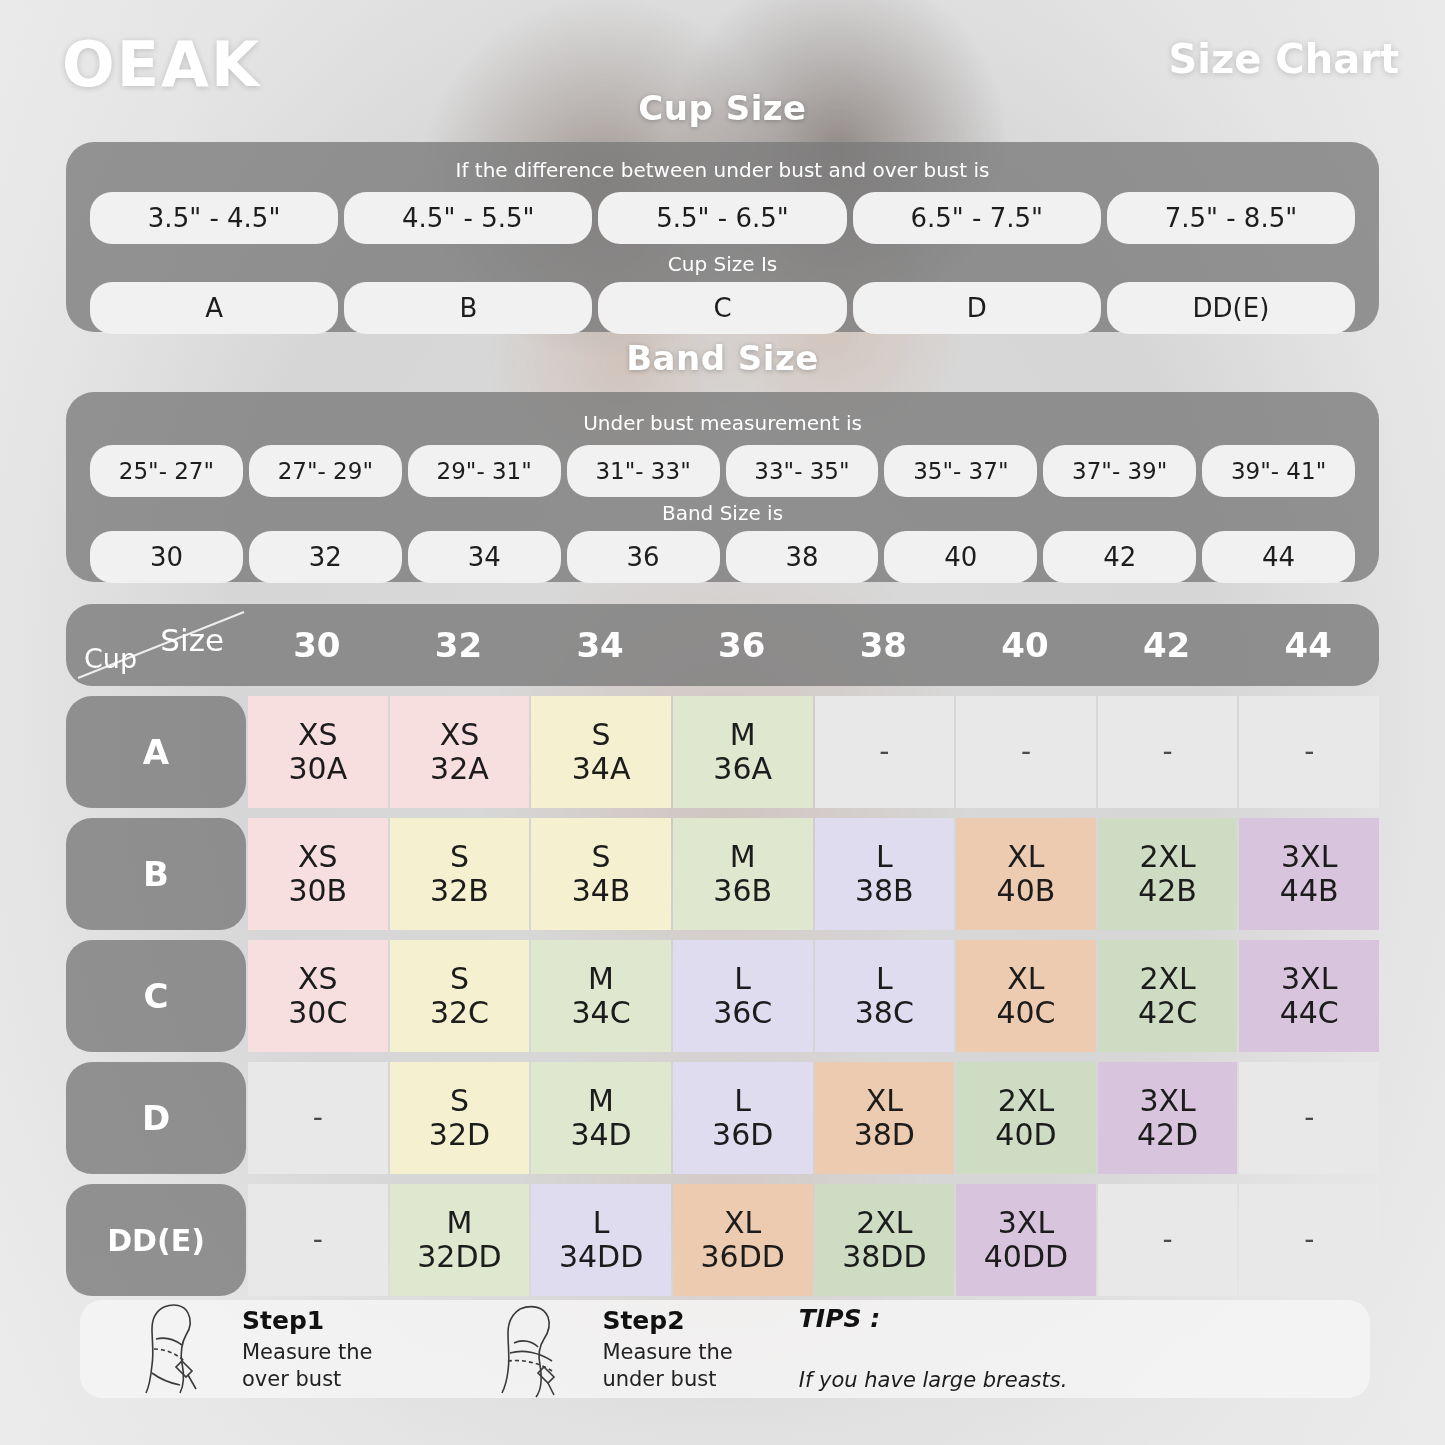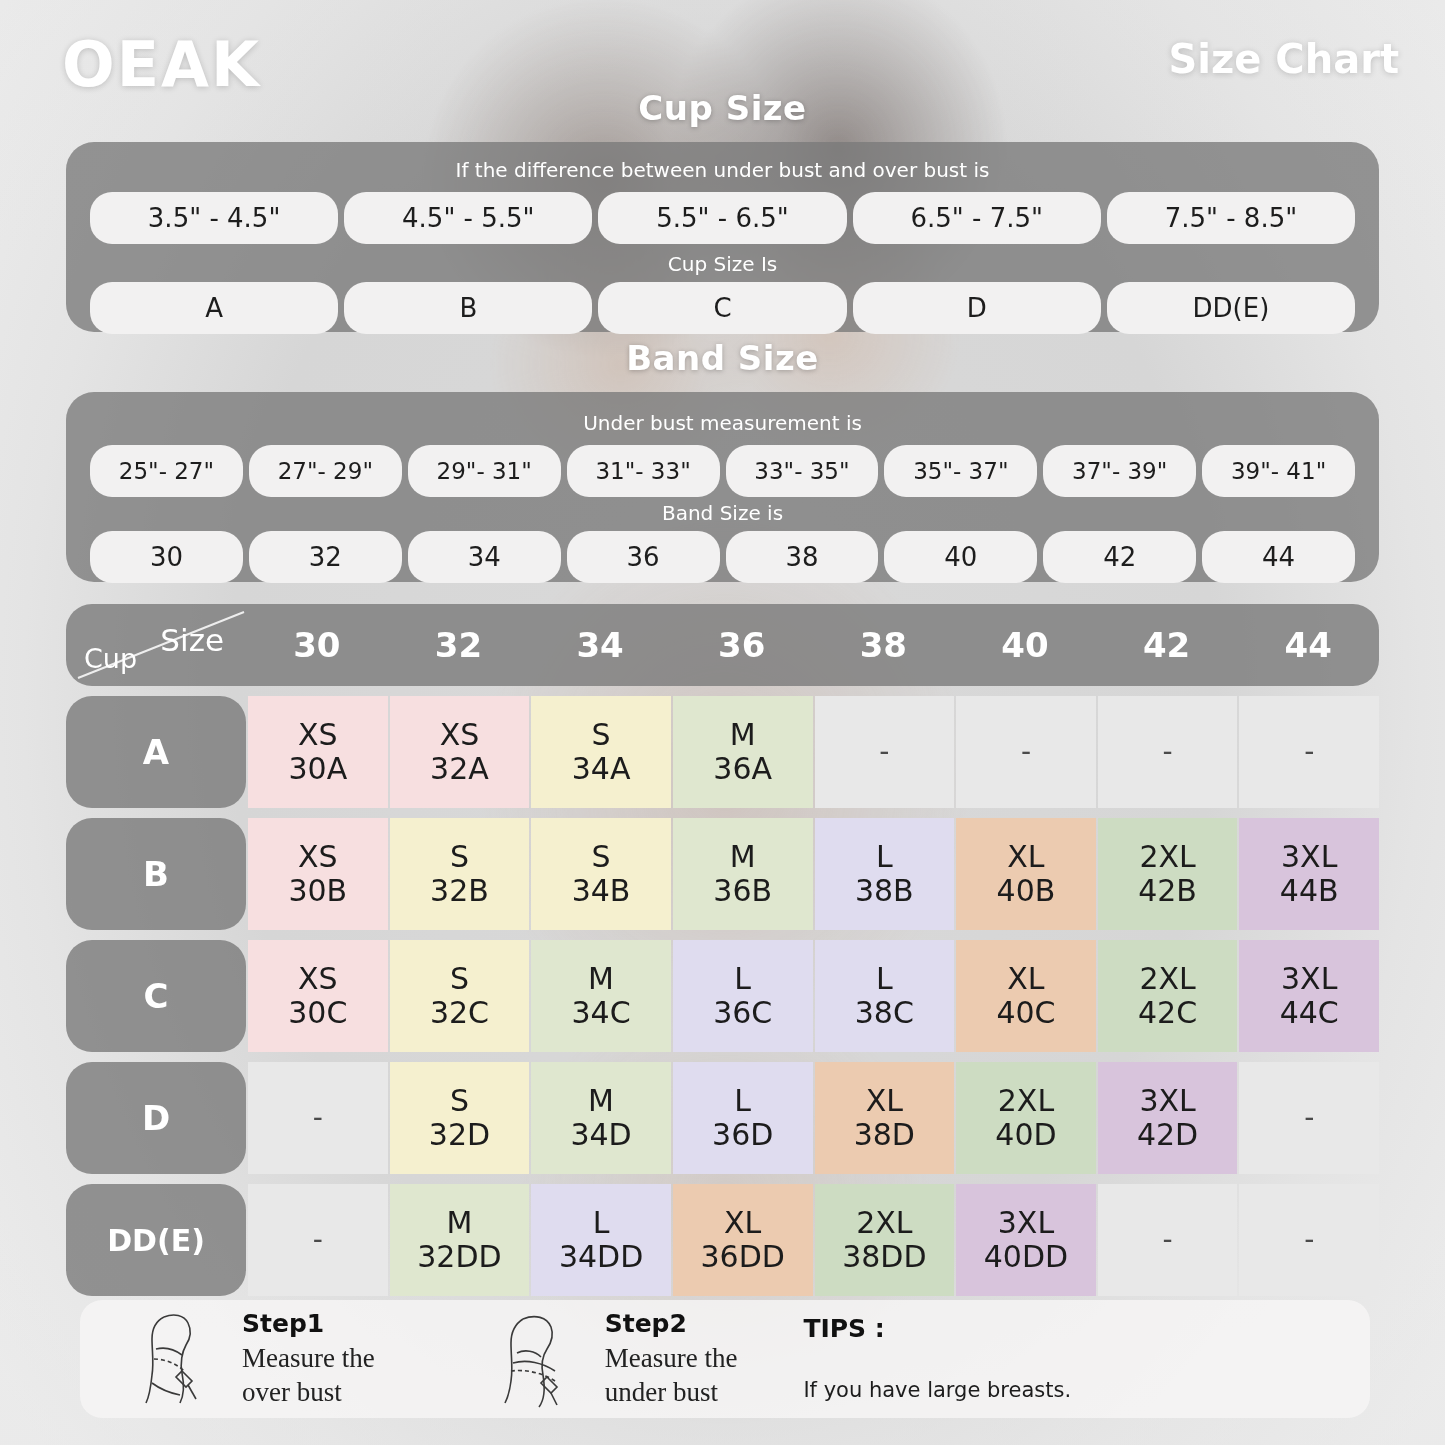--- a/index.html
+++ b/index.html
@@ -107,29 +107,29 @@
     flex: 1; margin-left: 2px;
     display: flex; flex-direction: column; align-items: center; justify-content: center;
     font-size: 30px; color: #1c1c1c; line-height: 1.12;
   }
   .mcell .l1 { display: block; }
   .mcell .l2 { display: block; }
   .mcell.empty { font-size: 28px; color: #4a4a4a; }
 
   
   .footer {
-    position: absolute; left: 80px; top: 1300px; width: 1290px; height: 118px;
+    position: absolute; left: 80px; top: 1300px; width: 1290px; height: 98px;
     background: rgba(246,245,245,.82); border-radius: 22px;
     display: flex; align-items: center;
   }
   .step { display: flex; align-items: center; }
   .step-icon { width: 104px; height: 100px; }
   .step-text { margin-left: 8px; }
   .step-title { font-size: 25px; font-weight: 700; color: #111; }
-  .step-desc { font-size: 27px; color: #222; line-height: 1.25; margin-top: 4px; font-family: Liberation Serif, serif; }
+  .step-desc { font-size: 21px; color: #222; line-height: 1.25; margin-top: 4px; }
   .tips { margin-left: 40px; }
   .tips-title { font-size: 25px; font-weight: 700; color: #111; }
   .tips-desc { font-size: 21px; color: #1c1c1c; line-height: 1.35; margin-top: 4px; }
 </style>
 </head>
 <body>
 
 <div class="page">
   <div class="photo-bg"></div>
   <div class="vignette"></div>
@@ -409,21 +409,21 @@
       </svg>
       <div class="step-text">
         <div class="step-title">Step2</div>
         <div class="step-desc">
           <span>Measure the</span><br>
           <span>under bust</span>
         </div>
       </div>
     </div>
 
-    <div class="tips" style="margin-left:66px;">
+    <div class="tips" style="margin-left:66px;font-style:italic;">
       <div class="tips-title">TIPS :</div>
       <div class="tips-desc">
         <br>
         <span>If you have large breasts.</span>
       </div>
     </div>
   </div>
 </div>
 
 </body></html>

